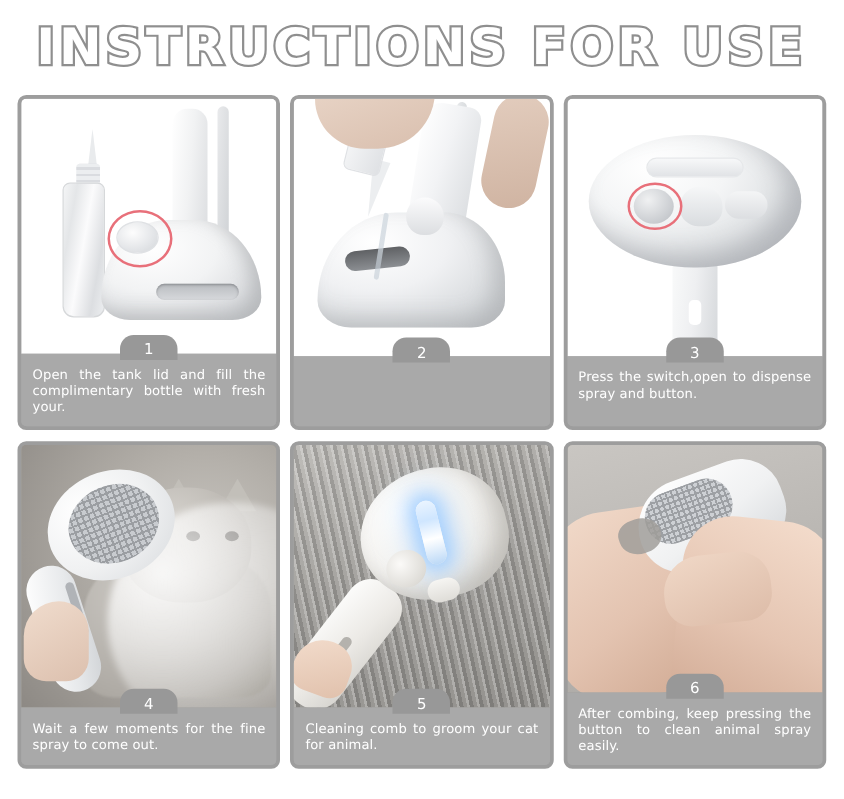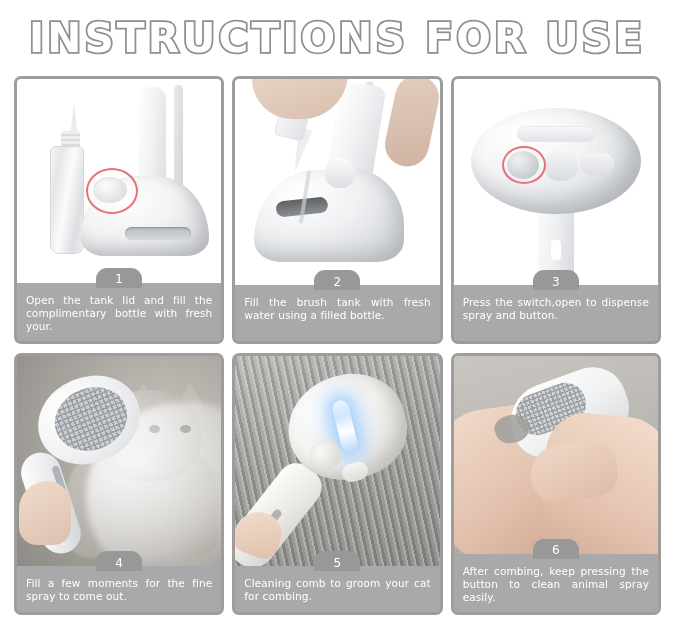--- a/index.html
+++ b/index.html
@@ -598,21 +598,20 @@
           <div class="p2-slot"></div>
           <div class="p2-cap"></div>
           <div class="p2-stream"></div>
           <div class="p2-nozzle"></div>
           <div class="p2-bottle"></div>
           <div class="p2-hand"></div>
         </div>
       </div>
       <div class="caption">
         <div class="badge">2</div>
-        <span>Fill the brush tank with fresh water using a filled bottle.</span>
       </div>
     </div>
 
     <div class="panel row1">
       <div class="photo">
         <div class="art">
           <div class="p3-neck"></div>
           <div class="p3-head"></div>
           <div class="p3-slot-top"></div>
           <div class="p3-btn-a"></div>
@@ -641,40 +640,40 @@
           <div class="p4-mist"></div>
           <div class="p4-handle"></div>
           <div class="p4-handle-slot"></div>
           <div class="p4-brush-head"></div>
           <div class="p4-pins"></div>
           <div class="p4-thumb"></div>
         </div>
       </div>
       <div class="caption">
         <div class="badge">4</div>
-        <span>Fill a few moments for the fine spray to come out.</span>
+        <span>Wait a few moments for the fine spray to come out.</span>
       </div>
     </div>
 
     <div class="panel row2">
       <div class="photo dark">
         <div class="art">
           <div class="p5-fur"></div>
           <div class="p5-handle"></div>
           <div class="p5-head"></div>
           <div class="p5-led"></div>
           <div class="p5-btn-a"></div>
           <div class="p5-btn-b"></div>
           <div class="p5-slot"></div>
           <div class="p5-finger"></div>
         </div>
       </div>
       <div class="caption">
         <div class="badge">5</div>
-        <span>Cleaning comb to groom your cat for combing.</span>
+        <span>Cleaning comb to groom your cat for animal.</span>
       </div>
     </div>
 
     <div class="panel row2">
       <div class="photo dark">
         <div class="art">
           <div class="p6-bg"></div>
           <div class="p6-hand-l"></div>
           <div class="p6-brush-head"></div>
           <div class="p6-pins"></div>

